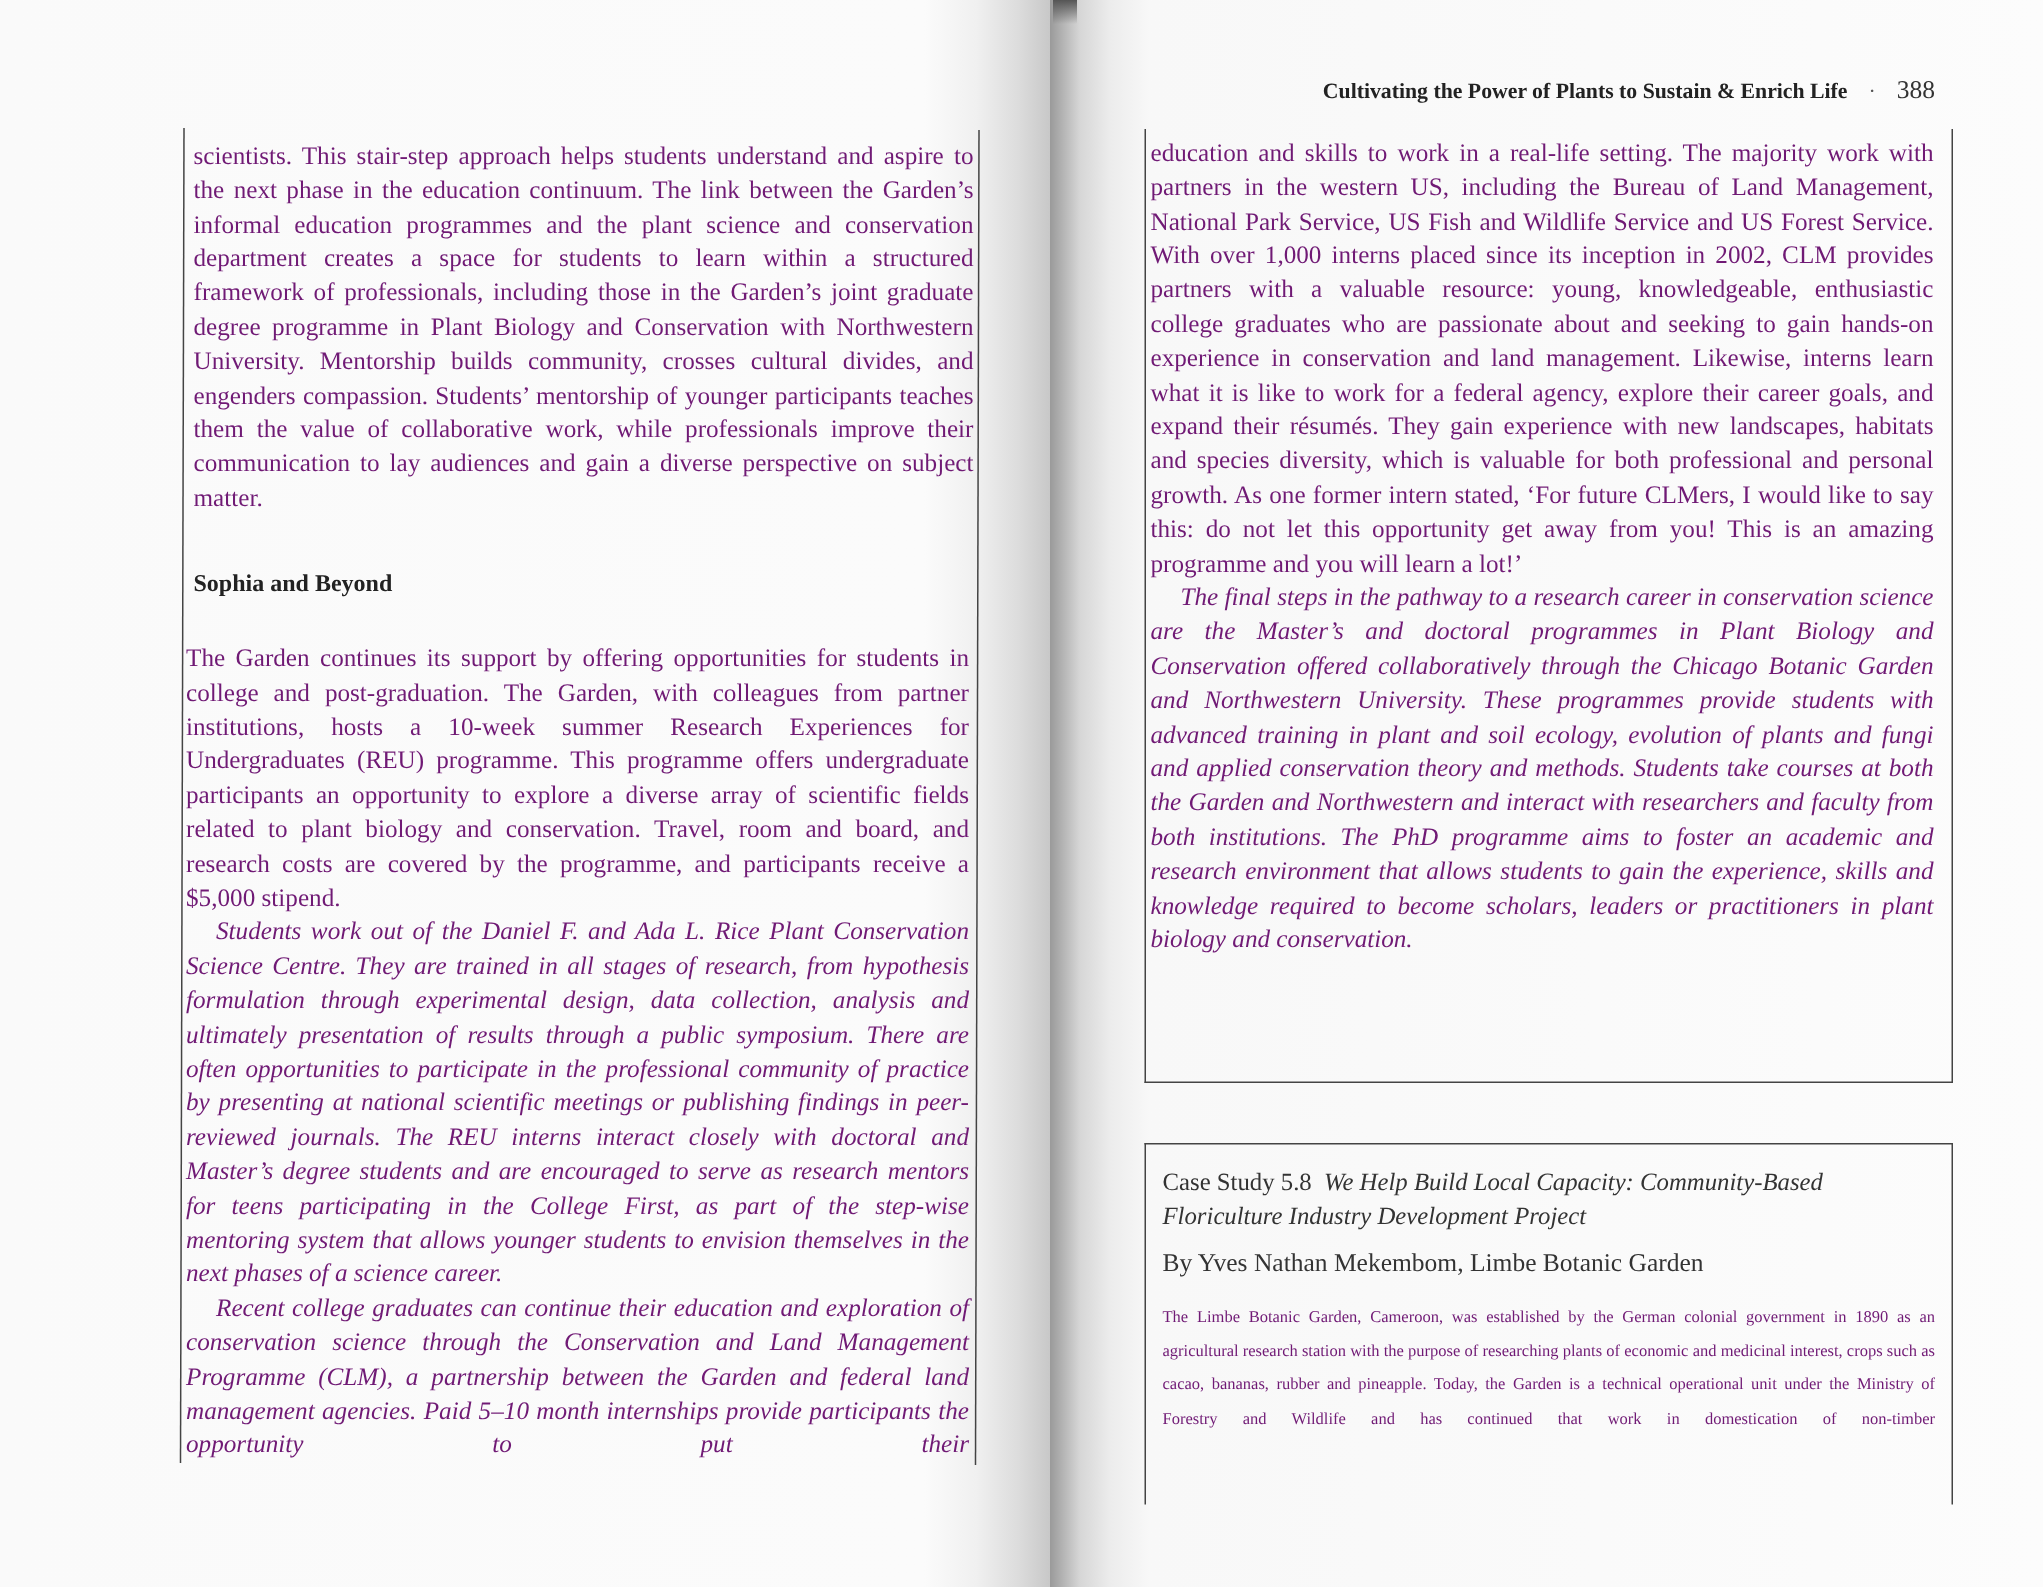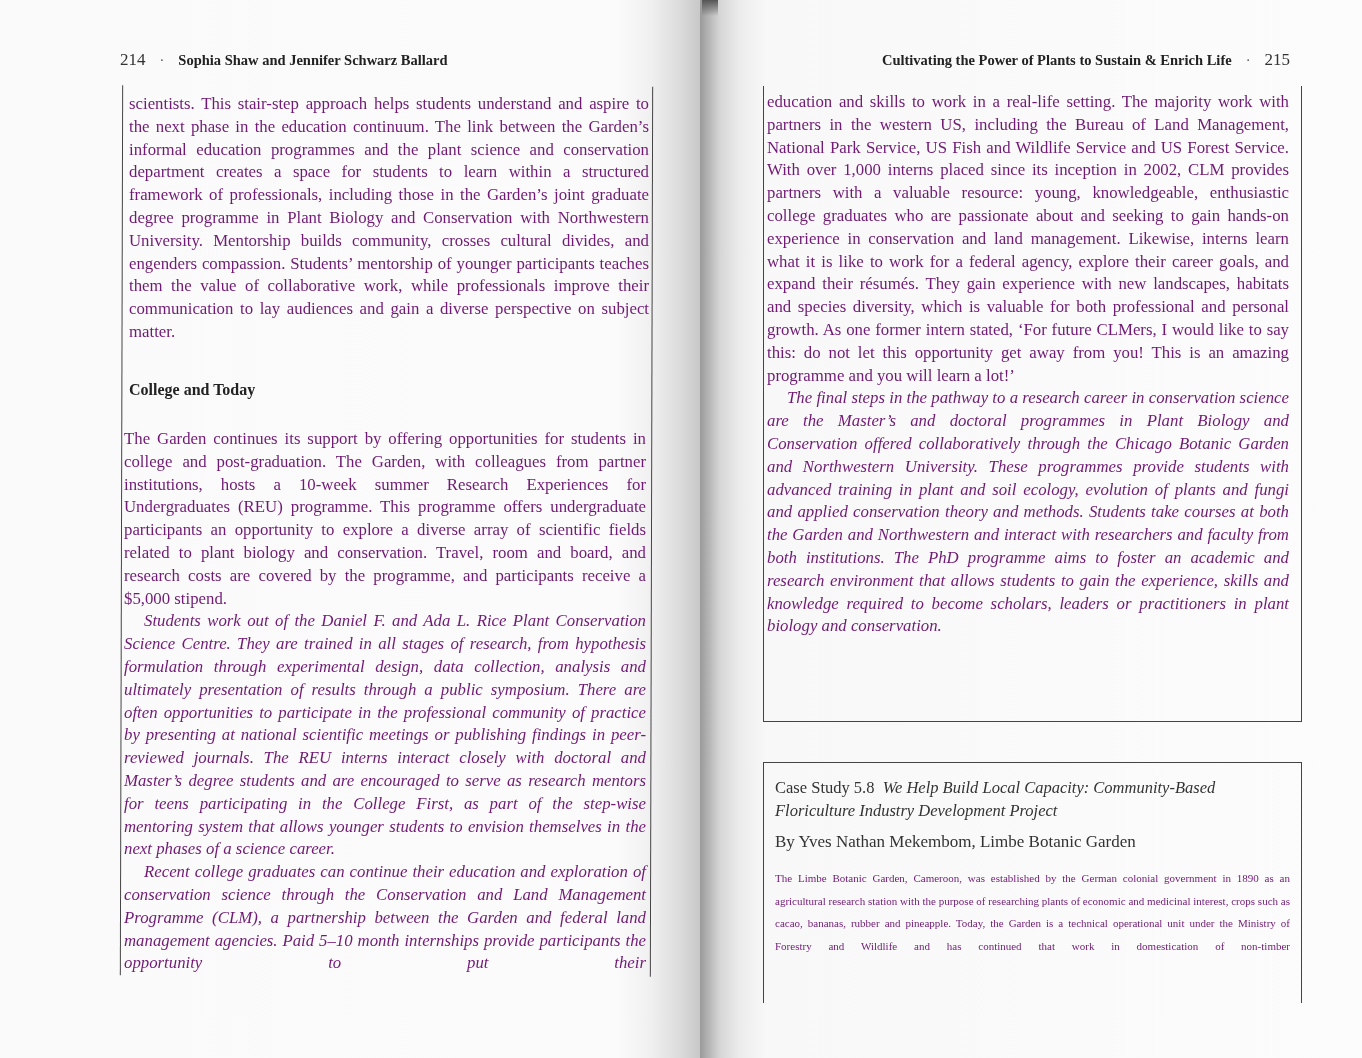--- a/index.html
+++ b/index.html
@@ -42,35 +42,32 @@
 </style>
 </head>
 <body>
 
 <div class="spread">
 
   <div class="page page-left"></div>
   <div class="page page-right"></div>
   <div class="gutter-top"></div>
 
-  <div class="running-head rh-left">
-    <span class="pg">214</span><span class="dot">·</span><span class="ttl">Sophia Shaw and Jennifer Schwarz Ballard</span>
-  </div>
 
   <div class="running-head rh-right">
-    <span class="ttl">Cultivating the Power of Plants to Sustain &amp; Enrich Life</span><span class="dot">·</span><span class="pg">215</span>
+    <span class="ttl">Cultivating the Power of Plants to Sustain &amp; Enrich Life</span><span class="dot">·</span><span class="pg">388</span>
   </div>
 
   <div class="box box-left"></div>
 
   <div class="text text-left-top">
     <p>scientists. This stair-step approach helps students understand and aspire to the next phase in the education continuum. The link between the Garden’s informal education programmes and the plant science and conservation department creates a space for students to learn within a structured framework of professionals, including those in the Garden’s joint graduate degree programme in Plant Biology and Conservation with Northwestern University. Mentorship builds community, crosses cultural divides, and engenders compassion. Students’ mentorship of younger participants teaches them the value of collaborative work, while professionals improve their communication to lay audiences and gain a diverse perspective on subject matter.</p>
   </div>
 
-  <div class="heading">College and Today</div>
+  <div class="heading">Sophia and Beyond</div>
 
   <div class="text text-left-bottom">
     <p>The Garden continues its support by offering opportunities for students in college and post-graduation. The Garden, with colleagues from partner institutions, hosts a 10-week summer Research Experiences for Undergraduates (REU) programme. This programme offers undergraduate participants an opportunity to explore a diverse array of scientific fields related to plant biology and conservation. Travel, room and board, and research costs are covered by the programme, and participants receive a $5,000 stipend.</p>
     <p class="indent">Students work out of the Daniel F. and Ada L. Rice Plant Conservation Science Centre. They are trained in all stages of research, from hypothesis formulation through experimental design, data collection, analysis and ultimately presentation of results through a public symposium. There are often opportunities to participate in the professional community of practice by presenting at national scientific meetings or publishing findings in peer-reviewed journals. The REU interns interact closely with doctoral and Master’s degree students and are encouraged to serve as research mentors for teens participating in the College First, as part of the step-wise mentoring system that allows younger students to envision themselves in the next phases of a science career.</p>
     <p class="indent last-line">Recent college graduates can continue their education and exploration of conservation science through the Conservation and Land Management Programme (CLM), a partnership between the Garden and federal land management agencies. Paid 5–10 month internships provide participants the opportunity to put their</p>
   </div>
 
   <div class="box box-right-main"></div>
 
   <div class="text text-right">

